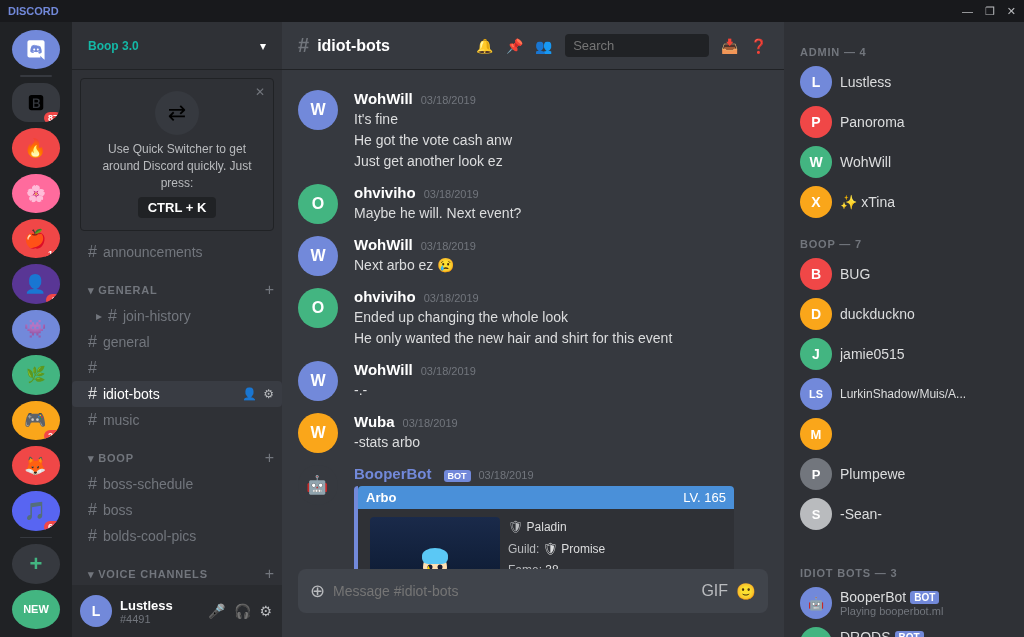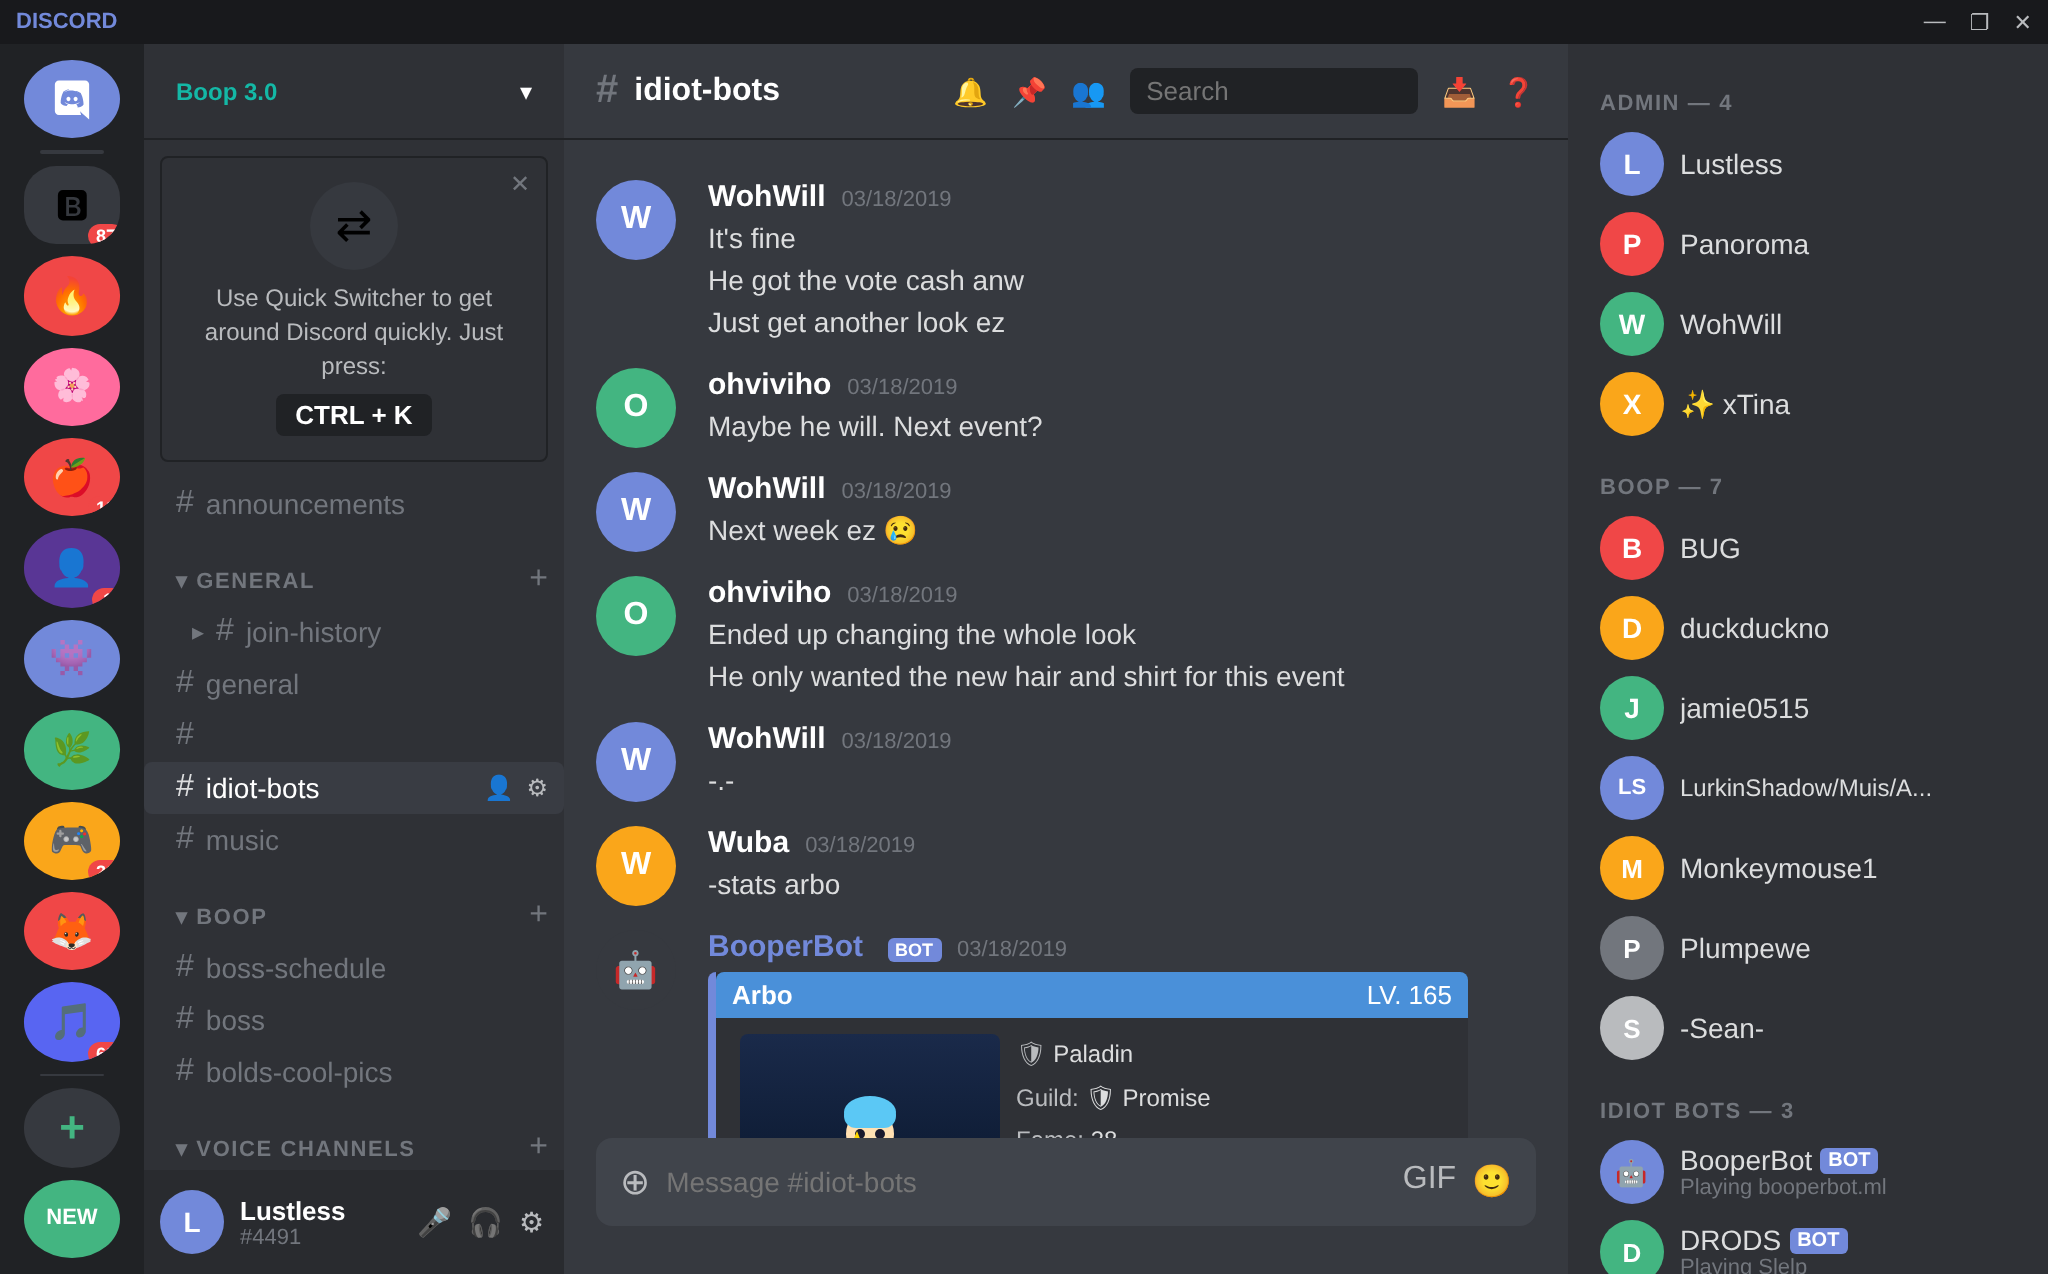--- a/index.html
+++ b/index.html
@@ -295,21 +295,21 @@
         </div>
       </div>
 
       <div class="message-group">
         <div class="msg-avatar" style="background:#7289da;color:#fff;font-weight:bold;align-items:center;justify-content:center;display:flex;">W</div>
         <div class="msg-content">
           <div class="msg-header">
             <span class="msg-author">WohWill</span>
             <span class="msg-timestamp">03/18/2019</span>
           </div>
-          <div class="msg-text">Next week ez 😢</div>
+          <div class="msg-text">Next arbo ez 😢</div>
         </div>
       </div>
 
       <div class="message-group">
         <div class="msg-avatar" style="background:#43b581;color:#fff;font-weight:bold;align-items:center;justify-content:center;display:flex;">O</div>
         <div class="msg-content">
           <div class="msg-header">
             <span class="msg-author">ohviviho</span>
             <span class="msg-timestamp">03/18/2019</span>
           </div>
@@ -449,38 +449,35 @@
       </div>
     </div>
     <div class="member-item">
       <div class="member-avatar" style="background:#7289da;color:#fff;font-size:11px;font-weight:bold;display:flex;align-items:center;justify-content:center;">LS</div>
       <div class="member-info">
         <div class="member-name" style="color:#dcddde;font-size:12px;">LurkinShadow/Muis/A...</div>
       </div>
     </div>
     <div class="member-item">
       <div class="member-avatar" style="background:#faa61a;color:#fff;font-size:13px;font-weight:bold;display:flex;align-items:center;justify-content:center;">M</div>
-      <div class="member-info">
-        <div class="member-name" style="color:#dcddde;">Monkeymouse1</div>
-      </div>
     </div>
     <div class="member-item">
       <div class="member-avatar" style="background:#72767d;color:#fff;font-size:13px;font-weight:bold;display:flex;align-items:center;justify-content:center;">P</div>
       <div class="member-info">
         <div class="member-name" style="color:#dcddde;">Plumpewe</div>
       </div>
     </div>
     <div class="member-item">
       <div class="member-avatar" style="background:#b9bbbe;color:#fff;font-size:13px;font-weight:bold;display:flex;align-items:center;justify-content:center;">S</div>
       <div class="member-info">
         <div class="member-name" style="color:#dcddde;">-Sean-</div>
       </div>
     </div>
 
-    <div class="member-category" style="margin-top:8px;">IDIOT BOTS — 3</div>
+    <div class="member-category" style="margin-top:25px;">IDIOT BOTS — 3</div>
     <div class="member-item">
       <div class="member-avatar" style="background:#7289da;color:#fff;font-size:13px;font-weight:bold;display:flex;align-items:center;justify-content:center;">🤖</div>
       <div class="member-info">
         <div style="display:flex;align-items:center;gap:4px;">
           <span class="member-name" style="color:#dcddde;">BooperBot</span>
           <span class="member-badge bot">BOT</span>
         </div>
         <div class="member-status">Playing booperbot.ml</div>
       </div>
     </div>

